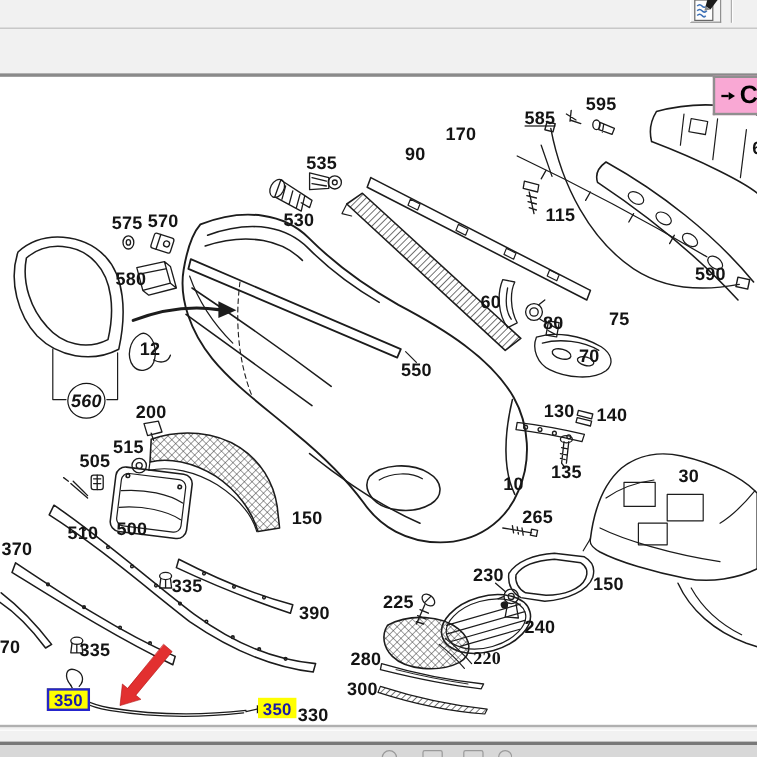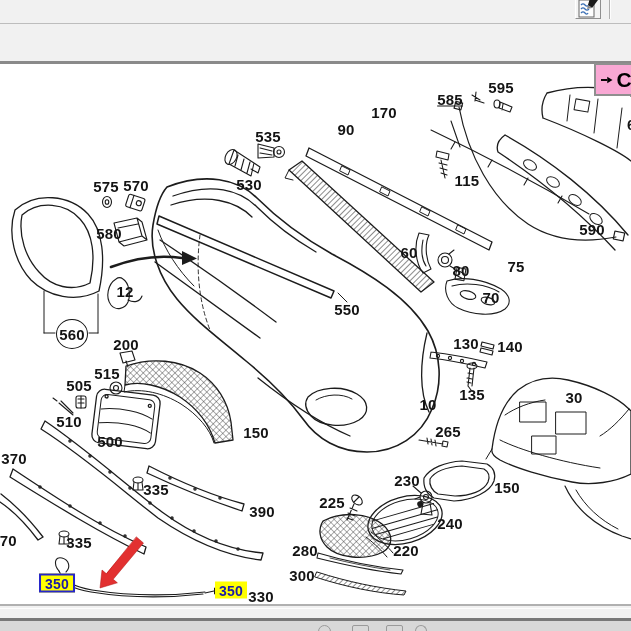--- a/index.html
+++ b/index.html
@@ -18,21 +18,21 @@
 
   
   .content{position:absolute;left:0;top:61px;width:631px;height:545px;background:#ffffff;
            border-top:3px solid #8a8a8a;border-bottom:2px solid #b0b0b0;z-index:1;}
   .svg-layer{position:absolute;left:0;top:0;width:631px;height:631px;z-index:5;pointer-events:none;}
   .labels-layer{position:absolute;left:0;top:0;width:631px;height:631px;z-index:10;}
 
   .plabel{position:absolute;transform:translate(-50%,-50%);font-size:15px;font-weight:600;
           line-height:1;color:#141414;white-space:nowrap;letter-spacing:0.2px;}
   .plabel.circled{border:1.7px solid #141414;border-radius:50%;width:32px;height:30px;
-          display:flex;align-items:center;justify-content:center;background:#fff;}
+          display:flex;align-items:center;justify-content:center;background:#fff;font-style:italic;}
   .plabel.highlight{background:var(--hl-bg);color:var(--hl-text);font-weight:700;
           padding:2px 4px 1px 4px;font-size:14px;}
   .plabel.highlight-selected{background:var(--hl-bg);color:var(--hl-text);font-weight:700;
           padding:1px 4px 0 4px;font-size:14px;border:2px solid var(--sel-border);}
 
   
   .cont-box{position:absolute;left:594px;top:63px;width:54px;height:33px;background:#f9a8d4;
             border:2px solid #8f8f8f;border-right:none;display:flex;align-items:center;
             padding-left:5px;gap:4px;overflow:hidden;z-index:20;}
   .cont-label{font-size:21px;font-weight:700;color:#000;}
@@ -317,35 +317,35 @@
       <div class="plabel" style="left: 347px; top: 309px;">550</div>
       <div class="plabel circled" style="left: 72px; top: 334px;">560</div>
       <div class="plabel" style="left: 126px; top: 344px;">200</div>
       <div class="plabel" style="left: 466px; top: 343px;">130</div>
       <div class="plabel" style="left: 510px; top: 346px;">140</div>
       <div class="plabel" style="left: 107px; top: 373px;">515</div>
       <div class="plabel" style="left: 79px; top: 385px;">505</div>
       <div class="plabel" style="left: 472px; top: 394px;">135</div>
       <div class="plabel" style="left: 574px; top: 397px;">30</div>
       <div class="plabel" style="left: 428px; top: 404px;">10</div>
-      <div class="plabel" style="left: 69px; top: 421px;">510</div>
+      <div class="plabel" style="left: 69px; top: 445px;">510</div>
       <div class="plabel" style="left: 448px; top: 431px;">265</div>
       <div class="plabel" style="left: 110px; top: 441px;">500</div>
       <div class="plabel" style="left: 256px; top: 432px;">150</div>
       <div class="plabel" style="left: 14px; top: 458px;">370</div>
       <div class="plabel" style="left: 407px; top: 480px;">230</div>
       <div class="plabel" style="left: 507px; top: 487px;">150</div>
       <div class="plabel" style="left: 156px; top: 489px;">335</div>
       <div class="plabel" style="left: 332px; top: 502px;">225</div>
       <div class="plabel" style="left: 262px; top: 511px;">390</div>
       <div class="plabel" style="left: 450px; top: 523px;">240</div>
       <div class="plabel" style="left: 4px; top: 540px;">370</div>
       <div class="plabel" style="left: 79px; top: 542px;">335</div>
       <div class="plabel" style="left: 305px; top: 550px;">280</div>
-      <div class="plabel" style="left: 406px; top: 550px;">220</div>
+      <div class="plabel" style="left: 406px; top: 550px; font-family: Liberation Serif, serif;">220</div>
       <div class="plabel" style="left: 261px; top: 557px; margin-top: 39px;">330</div>
       <div class="plabel" style="left: 302px; top: 575px;">300</div>
       <div class="plabel highlight-selected" style="left: 57px; top: 583px;">350</div>
       <div class="plabel highlight" style="left: 231px; top: 590px;">350</div>
     </div>
 
   <div class="tb-row1">
     <button class="note-btn">
       <svg width="24" height="22" viewBox="0 0 24 22">
         <rect x="3" y="3" width="15" height="17" fill="#fdfdfd" stroke="#666" stroke-width="1"></rect>

